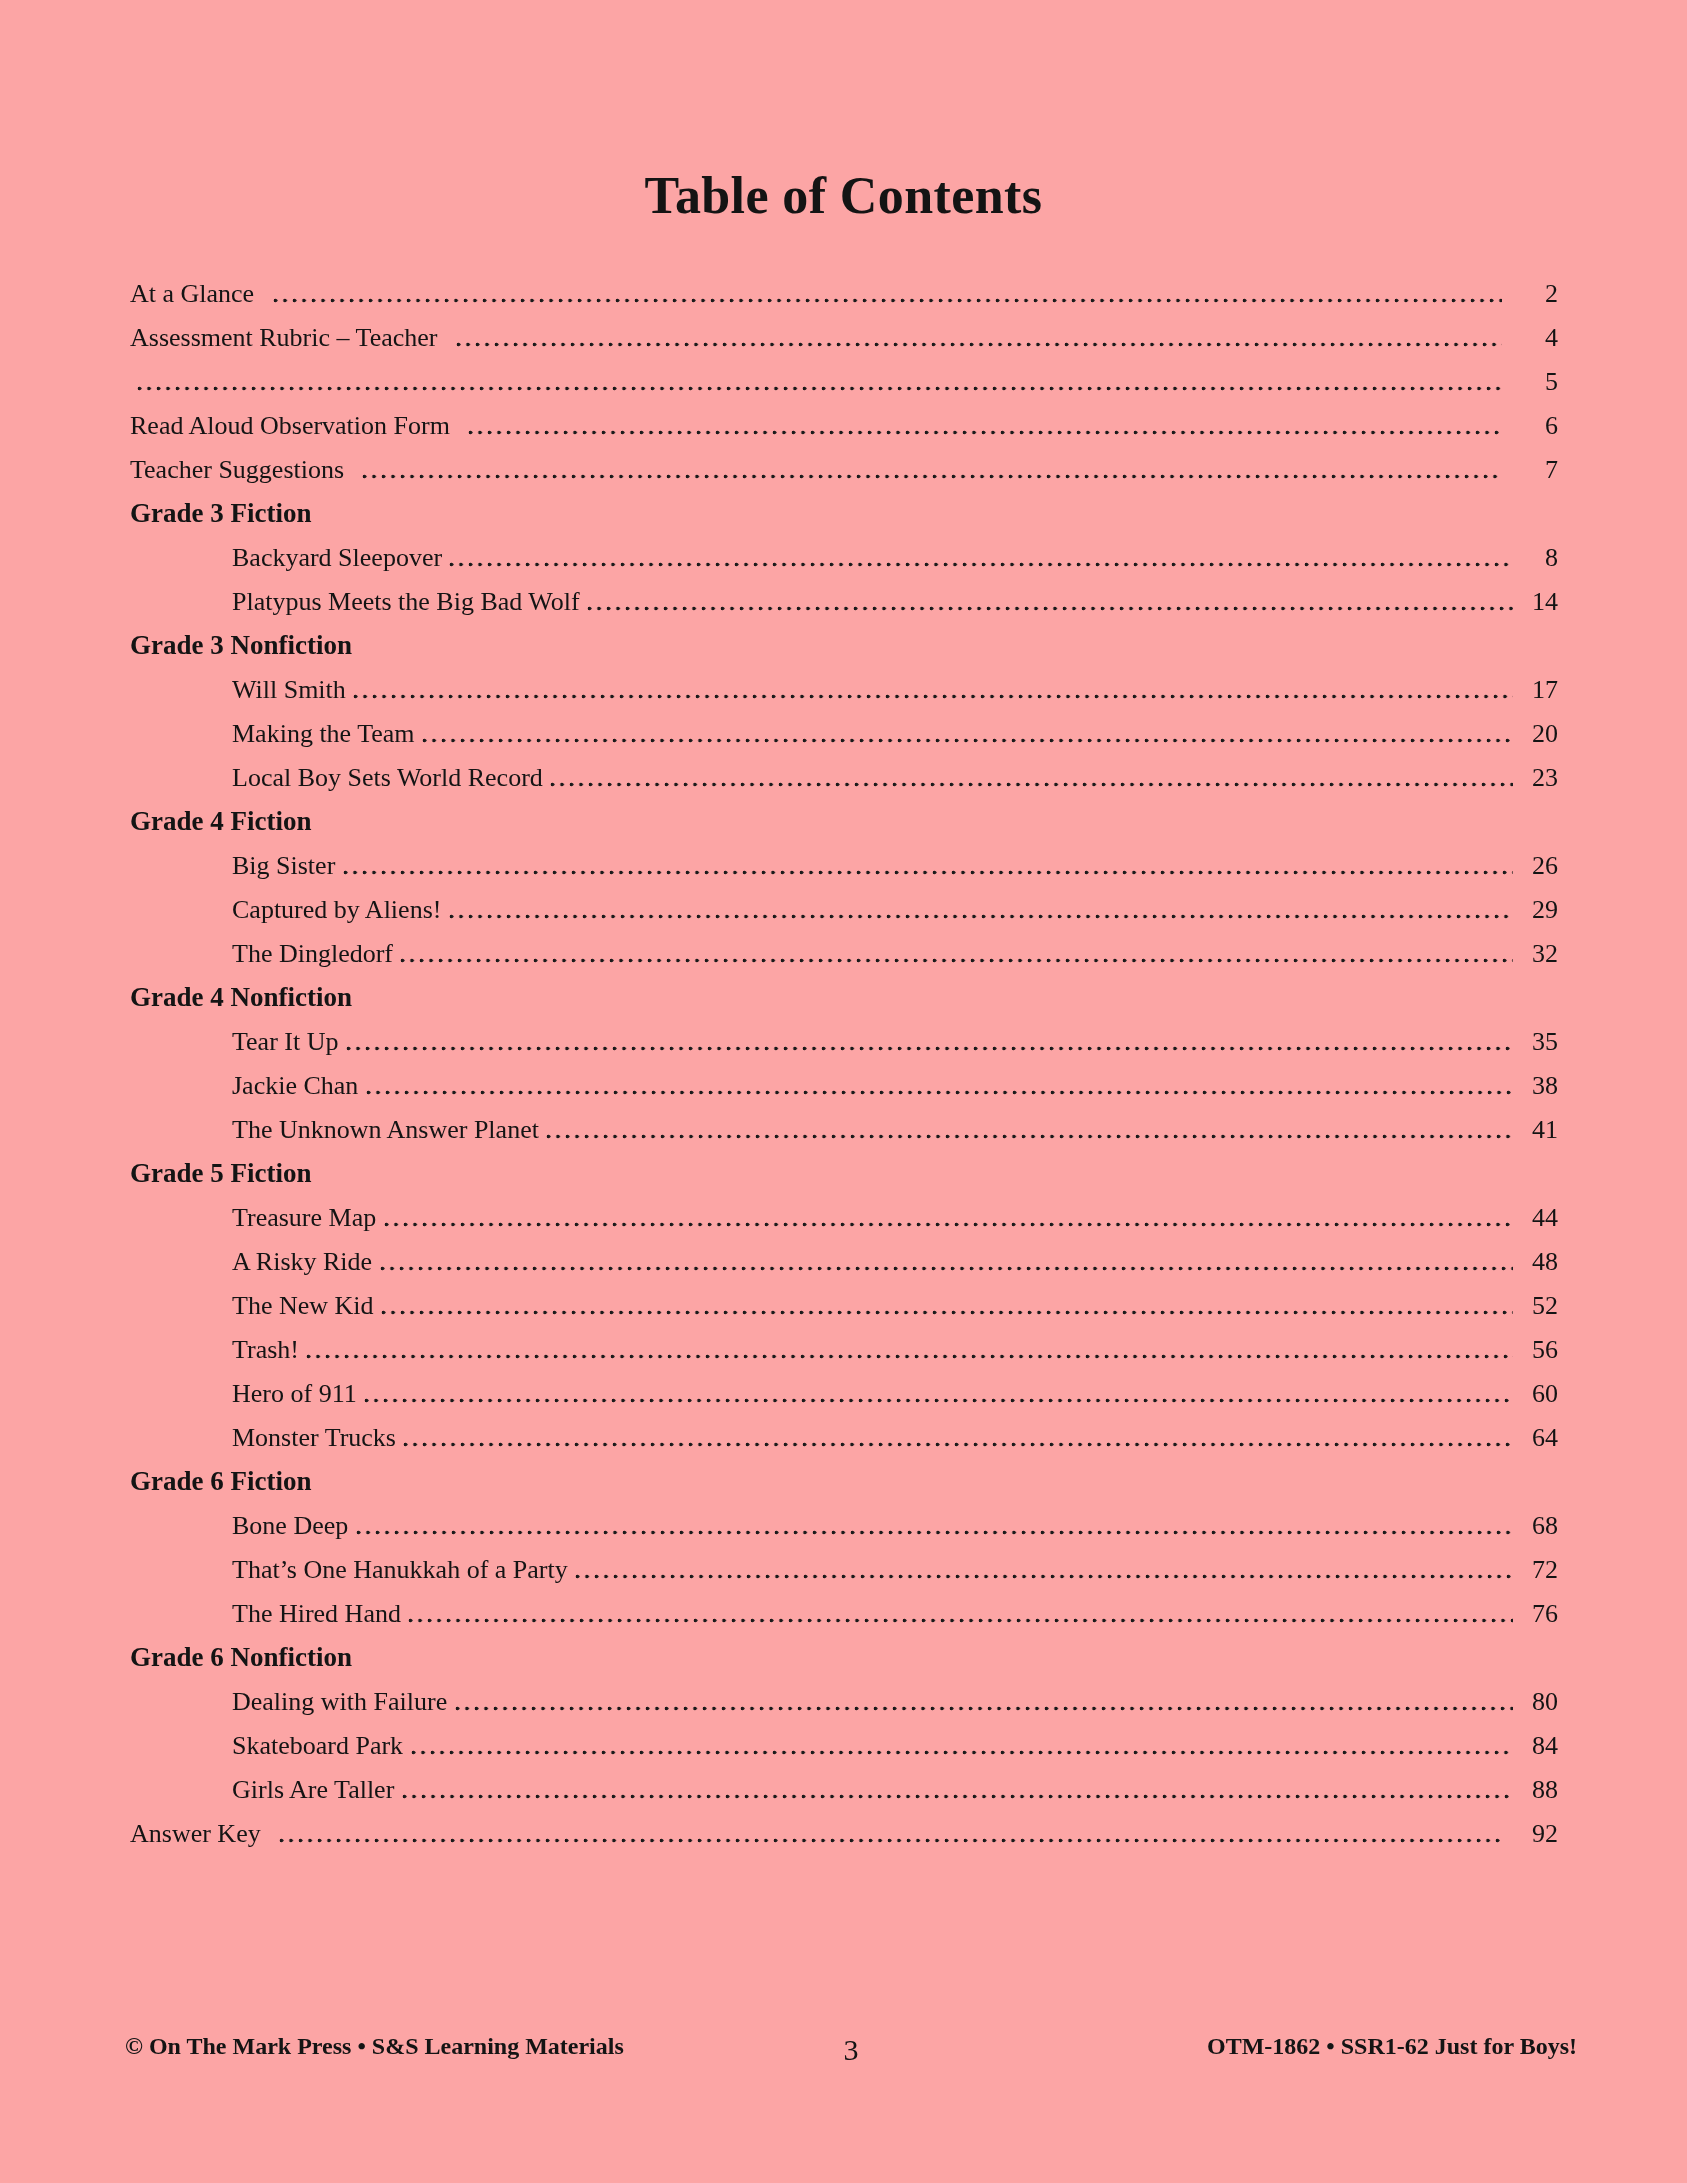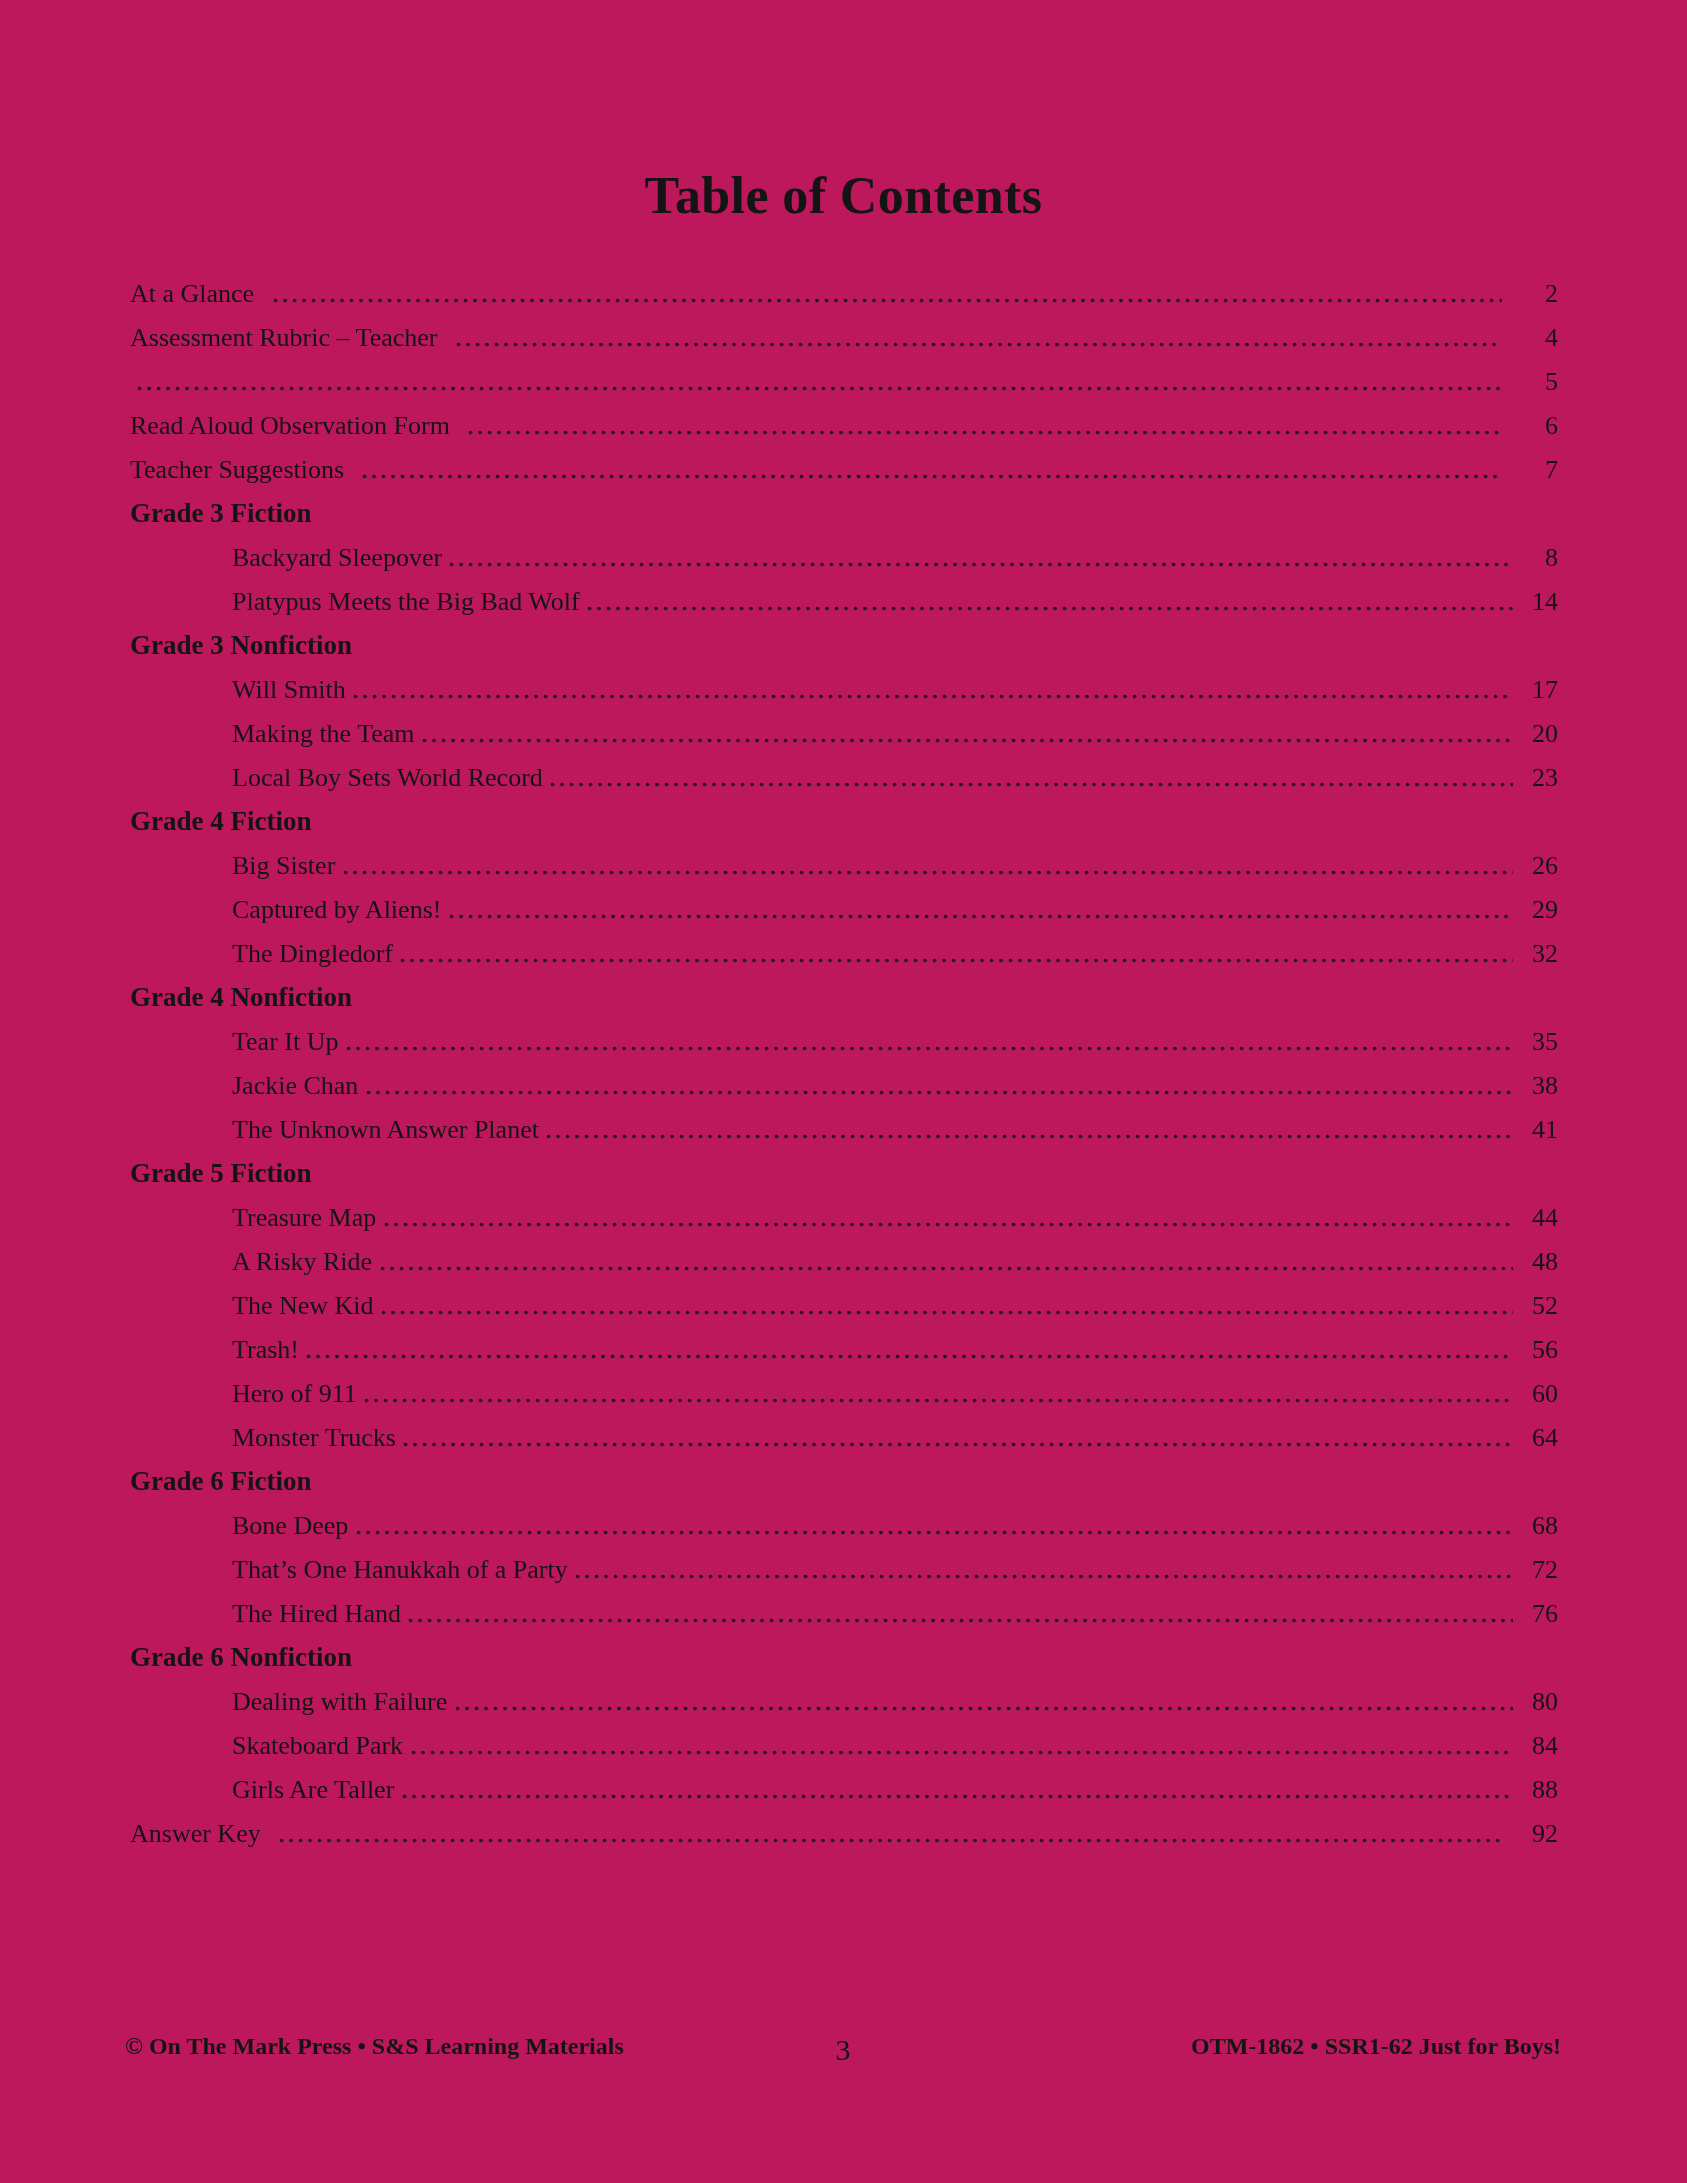--- a/index.html
+++ b/index.html
@@ -4,21 +4,21 @@
 <style>
   html, body {
     margin: 0;
     padding: 0;
     background: #ffffff;
   }
   .page {
     position: relative;
     width: 1687px;
     height: 2183px;
-    background: #be185d;
+    background: #fca5a5;
     color: #141414;
     font-family: "Liberation Serif", "DejaVu Serif", serif;
     overflow: hidden;
   }
   .title {
     padding-top: 170px;
     text-align: center;
     font-size: 52px;
     font-weight: bold;
     line-height: 1;
@@ -51,21 +51,21 @@
     background-repeat: repeat-x;
     background-position: left bottom;
   }
   .pagenum {
     min-width: 43px;
     text-align: right;
   }
   .footer {
     position: absolute;
     left: 125px;
-    right: 126px;
+    right: 110px;
     top: 2033px;
     height: 36px;
     font-size: 24px;
     font-weight: bold;
     display: flex;
     align-items: baseline;
     justify-content: space-between;
   }
   .footer .page-number {
     position: absolute;

